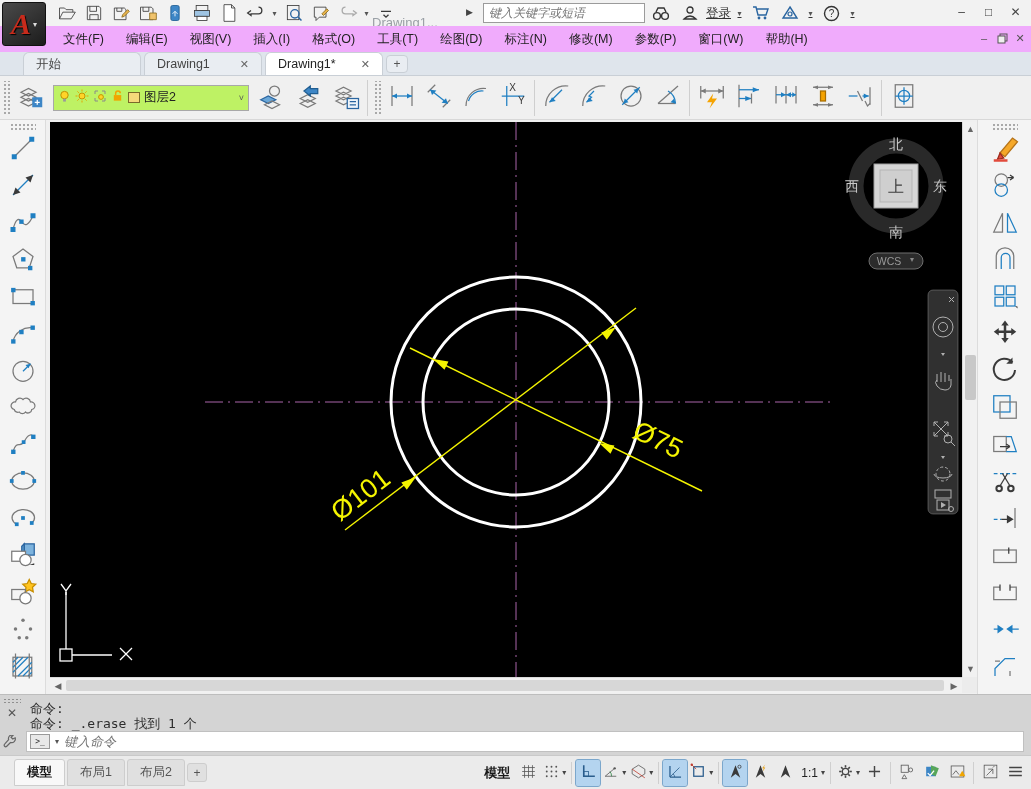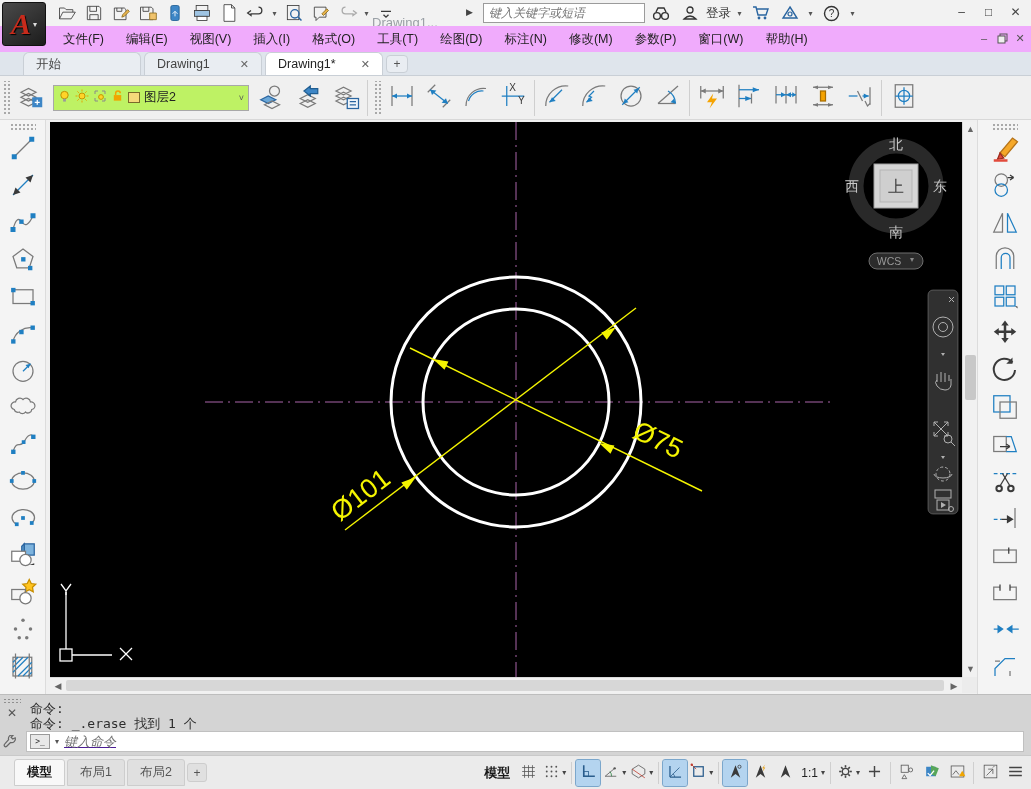--- a/index.html
+++ b/index.html
@@ -18,21 +18,21 @@
   #logo .dd { color:#ddd; font-size:8px; margin-left:2px; }
   .qat { left:54px; top:1px; height:24px; display:flex; align-items:center; gap:2px; }
   .qbtn { width:25px; height:22px; display:flex; align-items:center; justify-content:center; border-radius:2px; }
   .qbtn svg { display:block; }
   .qdd { width:9px; color:#555; font-size:8px; text-align:center; }
   #doc-title { left:372px; top:15px; color:#9aa0a6; font-size:13px; }
   #title-expand { left:466px; top:7px; color:#444; font-size:9px; }
   #search-box { left:483px; top:3px; width:162px; height:20px; background:#fff; border:1px solid #9b9b9b;
     font-style:italic; color:#777; font-size:12px; padding:0 5px; line-height:18px; }
   #search-box input { width:100%; height:100%; border:0; outline:none; font:italic 12px "Liberation Sans",sans-serif; color:#6d28d9; }
-  .tb-right { left:648px; top:2px; height:22px; display:flex; align-items:center; gap:4px; }
+  .tb-right { left:648px; top:2px; height:22px; display:flex; align-items:center; gap:4px;text-decoration:underline; }
   .tb-right .txt { font-size:12.5px; color:#333; }
   .win-ctrl { top:0; height:24px; display:flex; }
   #win-ctrl-main { left:948px; }
   .wbtn { width:27px; height:24px; display:flex; align-items:center; justify-content:center; color:#444; font-size:12px; }
 
   
   #menubar { left:0; top:26px; width:1031px; height:26px; background:#f0abfc; display:flex; align-items:center; padding-left:52px; }
   .menu-item { padding:4px 11px; font-size:12.5px; color:#222; }
   #win-ctrl-doc { left:975px; top:28px; height:20px; display:flex; }
   .wbtn2 { width:18px; height:20px; display:flex; align-items:center; justify-content:center; color:#555; font-size:11px; }
@@ -86,21 +86,21 @@
   #cmd-grip { width:18px; height:6px; margin:3px auto 2px auto;
     background-image:radial-gradient(#8f8f8f 1px, transparent 1px); background-size:4px 3px; }
   #cmd-close { text-align:center; color:#555; font-size:12px; }
   #cmd-wrench { position:absolute; left:3px; top:40px; }
   .cmd-line { position:absolute; left:30px; font-family:"DejaVu Sans Mono","Liberation Mono",monospace; font-size:13px; color:#2e2e2e; }
   #cmd-input-row { position:absolute; left:26px; top:36px; width:998px; height:21px; background:#fff; border:1px solid #c0c0c0;
     display:flex; align-items:center; gap:5px; padding-left:3px; }
   #cmd-prompt-icon { width:20px; height:15px; background:#e8e8e8; border:1px solid #999; font-size:8px; color:#333;
     display:flex; align-items:center; justify-content:center; font-family:"DejaVu Sans Mono",monospace; }
   #cmd-input-row .chev { font-size:8px; color:#555; }
-  #cmd-input { flex:1; border:0; outline:none; font:italic 13px "Liberation Sans",sans-serif; color:#4c1d95; background:transparent;text-decoration:underline; }
+  #cmd-input { flex:1; border:0; outline:none; font:italic 13px "Liberation Sans",sans-serif; color:#4c1d95; background:transparent; }
 
   
   #statusbar { left:0; top:755px; width:1031px; height:34px; background:#ebebeb; border-top:1px solid #c9c9c9;
     display:flex; align-items:center; }
   #layout-tabs { display:flex; align-items:center; margin-left:14px; gap:2px; }
   .ltab { padding:4px 12px; font-size:12.5px; color:#555; background:#e0e0e0; border:1px solid #cdcdcd; border-radius:3px 3px 0 0; }
   .ltab.active { background:#f8f8f8; color:#1a1a1a; font-weight:bold; }
   .ltab-new { width:20px; height:19px; background:#e0e0e0; border:1px solid #cdcdcd; border-radius:3px;
     display:flex; align-items:center; justify-content:center; color:#555; }
   #status-right { margin-left:auto; display:flex; align-items:center; gap:1px; padding-right:4px; }

